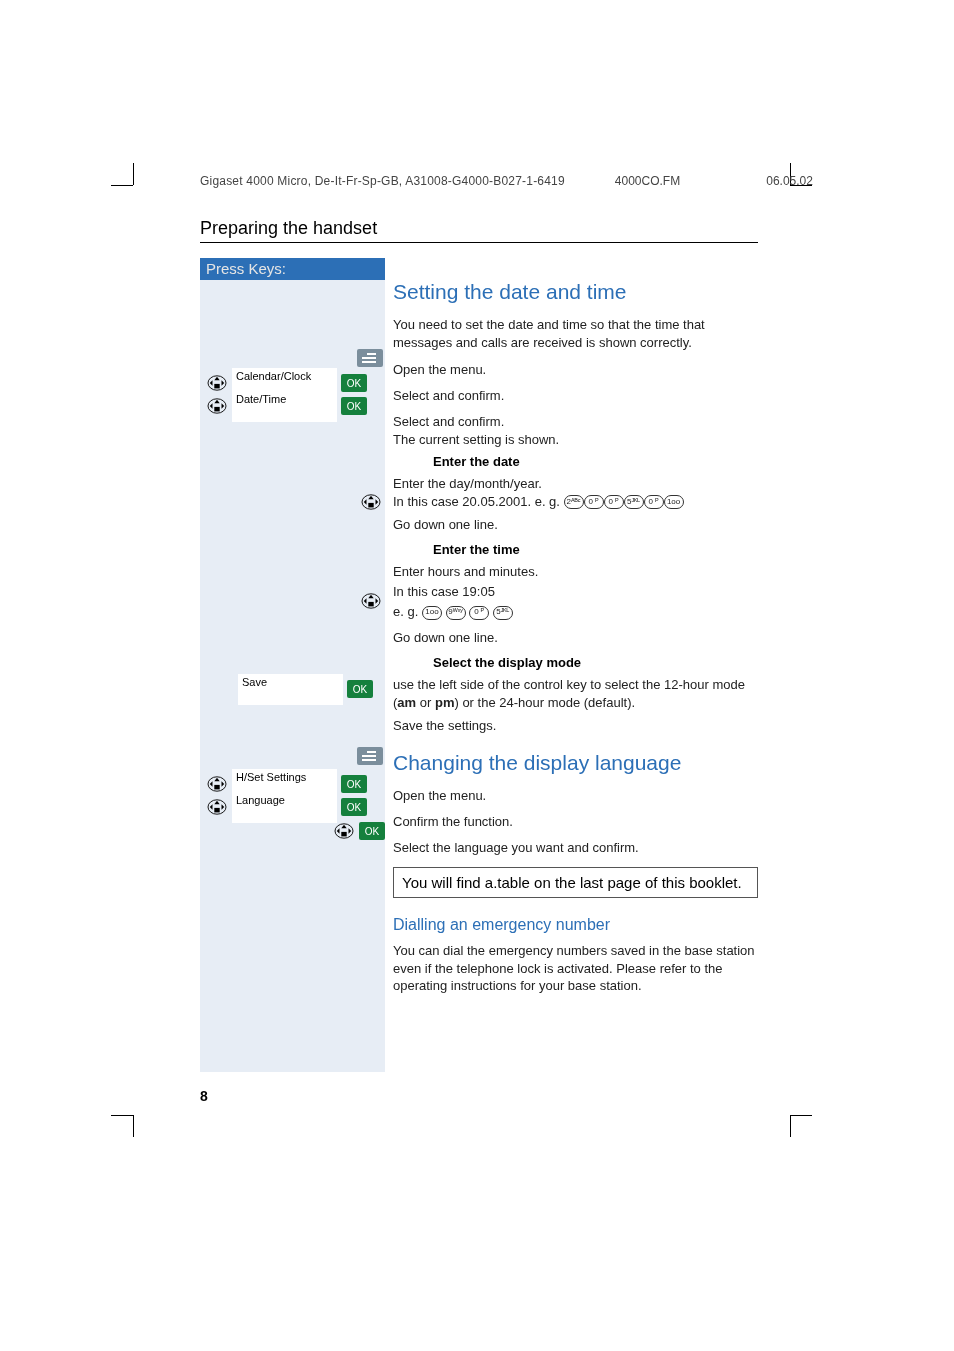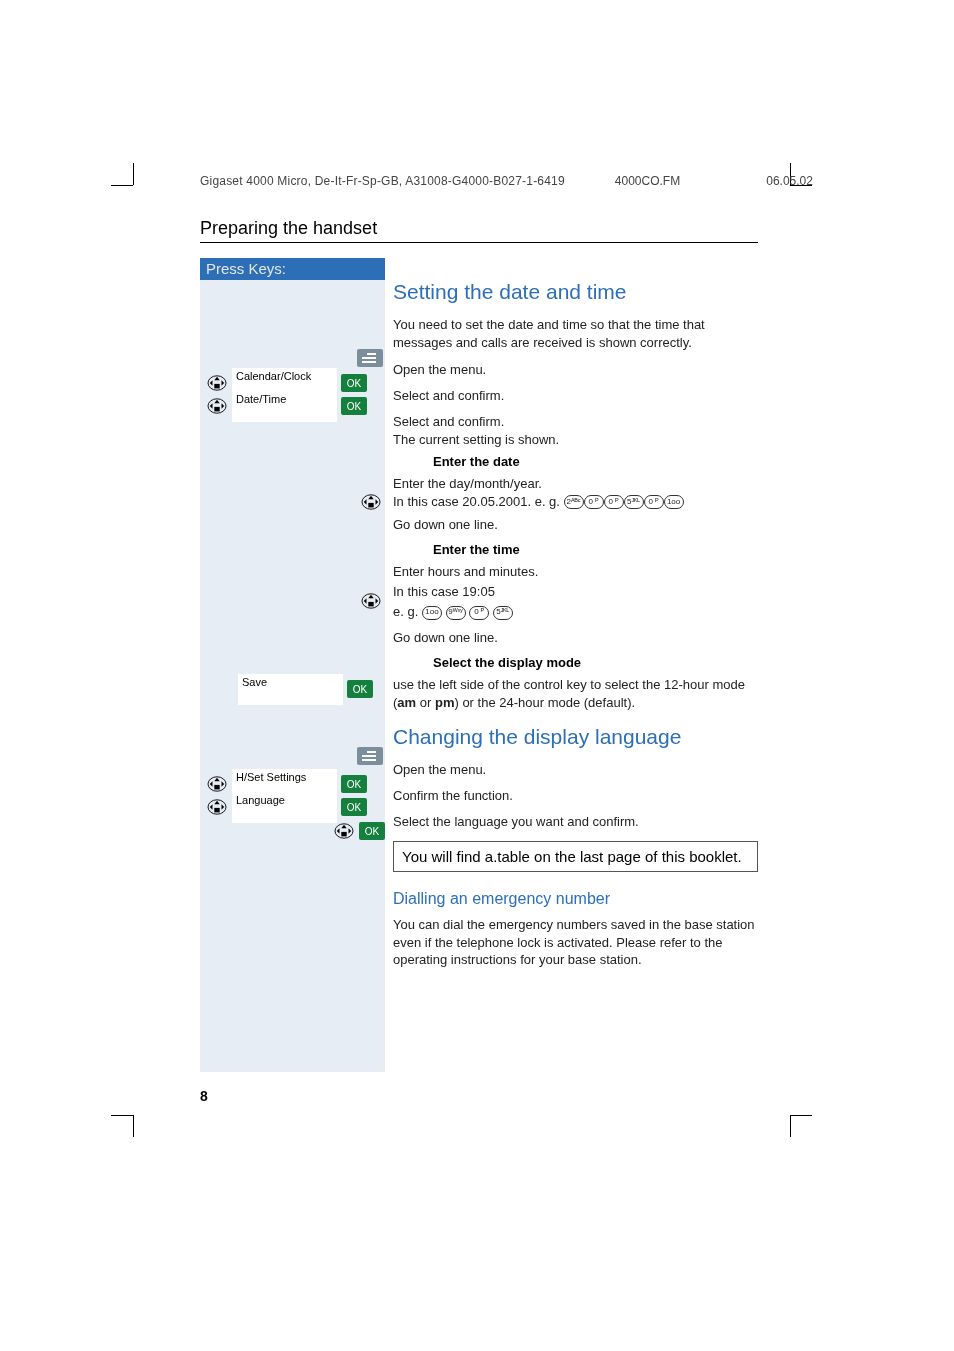--- a/index.html
+++ b/index.html
@@ -208,20 +208,21 @@
       <span>e. g.  </span>
       <span class="digit-key">1ᴏᴏ</span>
       <span class="digit-key">9ᵂˣʸ</span>
       <span class="digit-key">0 ᴾ</span>
       <span class="digit-key">5ᴶᴷᴸ</span>
     </div>
     <div class="step">Go down one line.</div>
 
     <div class="bold-line">Select the display mode</div>
     <div class="step">use the left side of the control key to select the 12-hour mode (<b>am</b> or <b>pm</b>) or the 24-hour mode (default).</div>
+    <div class="step">Save the settings.</div>
 
     <div class="h2" style="margin-top:14px;">Changing the display language</div>
     <div class="step">Open the menu.</div>
     <div class="step">Confirm the function.</div>
     <div class="step">Select the language you want and confirm.</div>
 
     <div class="note-box">You will find a.table on the last page of this booklet.</div>
 
     <div class="h3">Dialling an emergency number</div>
     <div class="para">You can dial the emergency numbers saved in the base station even if the telephone lock is activated. Please refer to the operating instructions for your base station.</div>

